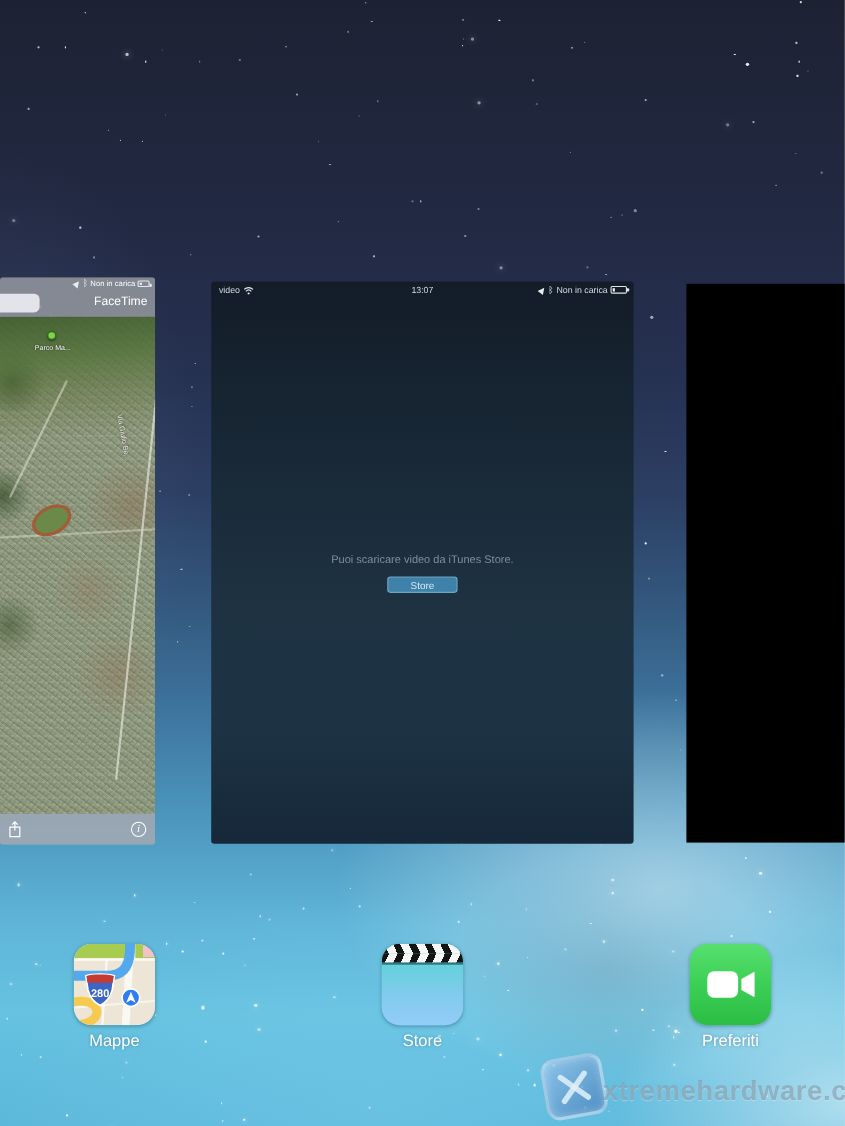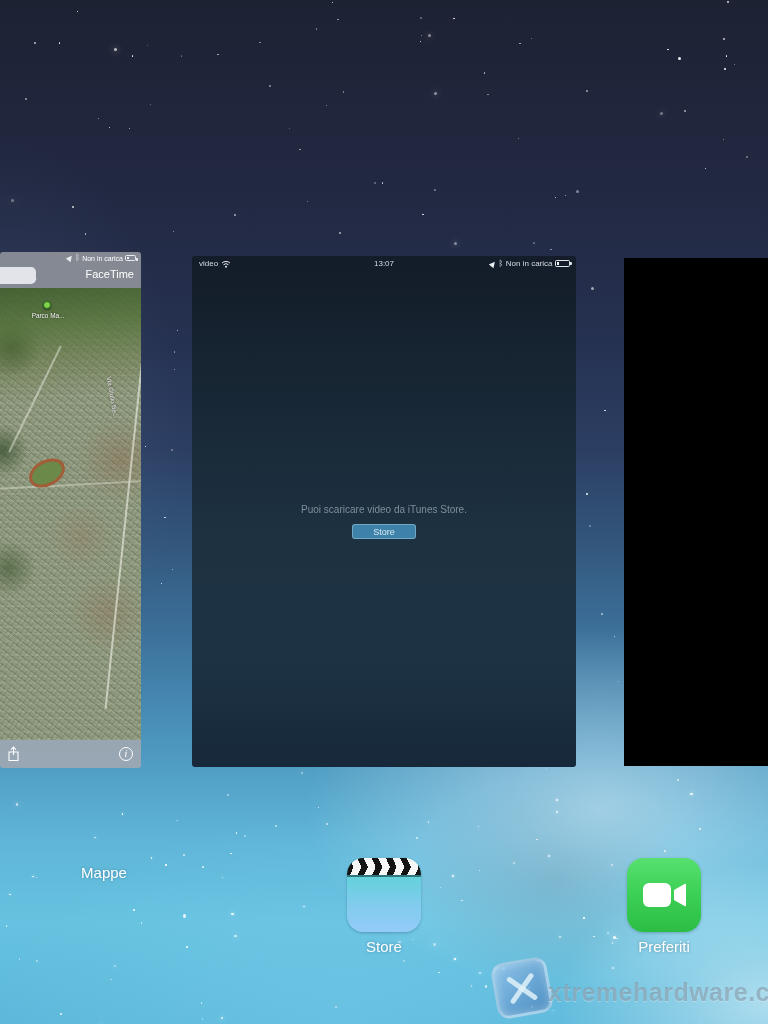--- a/index.html
+++ b/index.html
@@ -451,20 +451,41 @@
         </span>
     </span>
   </div>
   <div class="v-sub">Puoi scaricare video da iTunes Store.</div>
   <div class="v-btn">Store</div>
 </div>
 
 <div class="card card-black"></div>
 
 <div class="app app-mappe">
+  <div class="app-icon icon-maps">
+    <svg width="74" height="74" viewBox="0 0 74 74">
+      <rect width="74" height="74" fill="#ede5d6"></rect>
+      <rect width="74" height="14" fill="#a8cc4f"></rect>
+      <rect x="49" width="7" height="14" fill="#f7f4ec"></rect>
+      <rect x="63" width="11" height="12" fill="#f2c1cc"></rect>
+      <rect y="13" width="74" height="2.5" fill="#fbf9f3"></rect>
+      <path d="M30 14 L26 74" stroke="rgba(255,255,255,0.75)" stroke-width="2" fill="none"></path>
+      <path d="M0 58 L74 52" stroke="rgba(255,255,255,0.6)" stroke-width="2" fill="none"></path>
+      <path d="M51 10 L47 78" stroke="#faf8f2" stroke-width="7" fill="none"></path>
+      <path d="M-4 29 L30 29 C44 29 50 22 51 8 L51.5 -4" stroke="#53a8ee" stroke-width="9" fill="none"></path>
+      <path d="M-4 54 C8 50 20 53 21 61 C22 68 14 73 2 74" stroke="#f6c94f" stroke-width="8" fill="none"></path>
+      <g transform="translate(8,26)">
+        <path d="M3 3 C9 1 23 1 29 3 L27 16 C25 24 20 28 16 30 C12 28 7 24 5 16 Z" fill="#3a66c8" stroke="#fff" stroke-width="1.5"></path>
+        <path d="M3.6 3.2 C9 1.5 23 1.5 28.4 3.2 L27.4 9.5 H4.6 Z" fill="#c43b31"></path>
+        <text x="16" y="22" font-size="10" font-weight="bold" fill="#fff" text-anchor="middle">280</text>
+      </g>
+      <circle cx="52" cy="49" r="8" fill="#2e7cf6" stroke="#fff" stroke-width="1.5"></circle>
+      <path d="M52 43.5 L56.3 53.5 L52 51 L47.7 53.5 Z" fill="#fff"></path>
+    </svg>
+  </div>
   <div class="app-label">Mappe</div>
 </div>
 
 <div class="app app-video">
   <div class="app-icon icon-video">
     <div class="clap1"></div>
     <div class="clap2"></div>
     <div class="clap-edge"></div>
   </div>
   <div class="app-label">Store</div>

